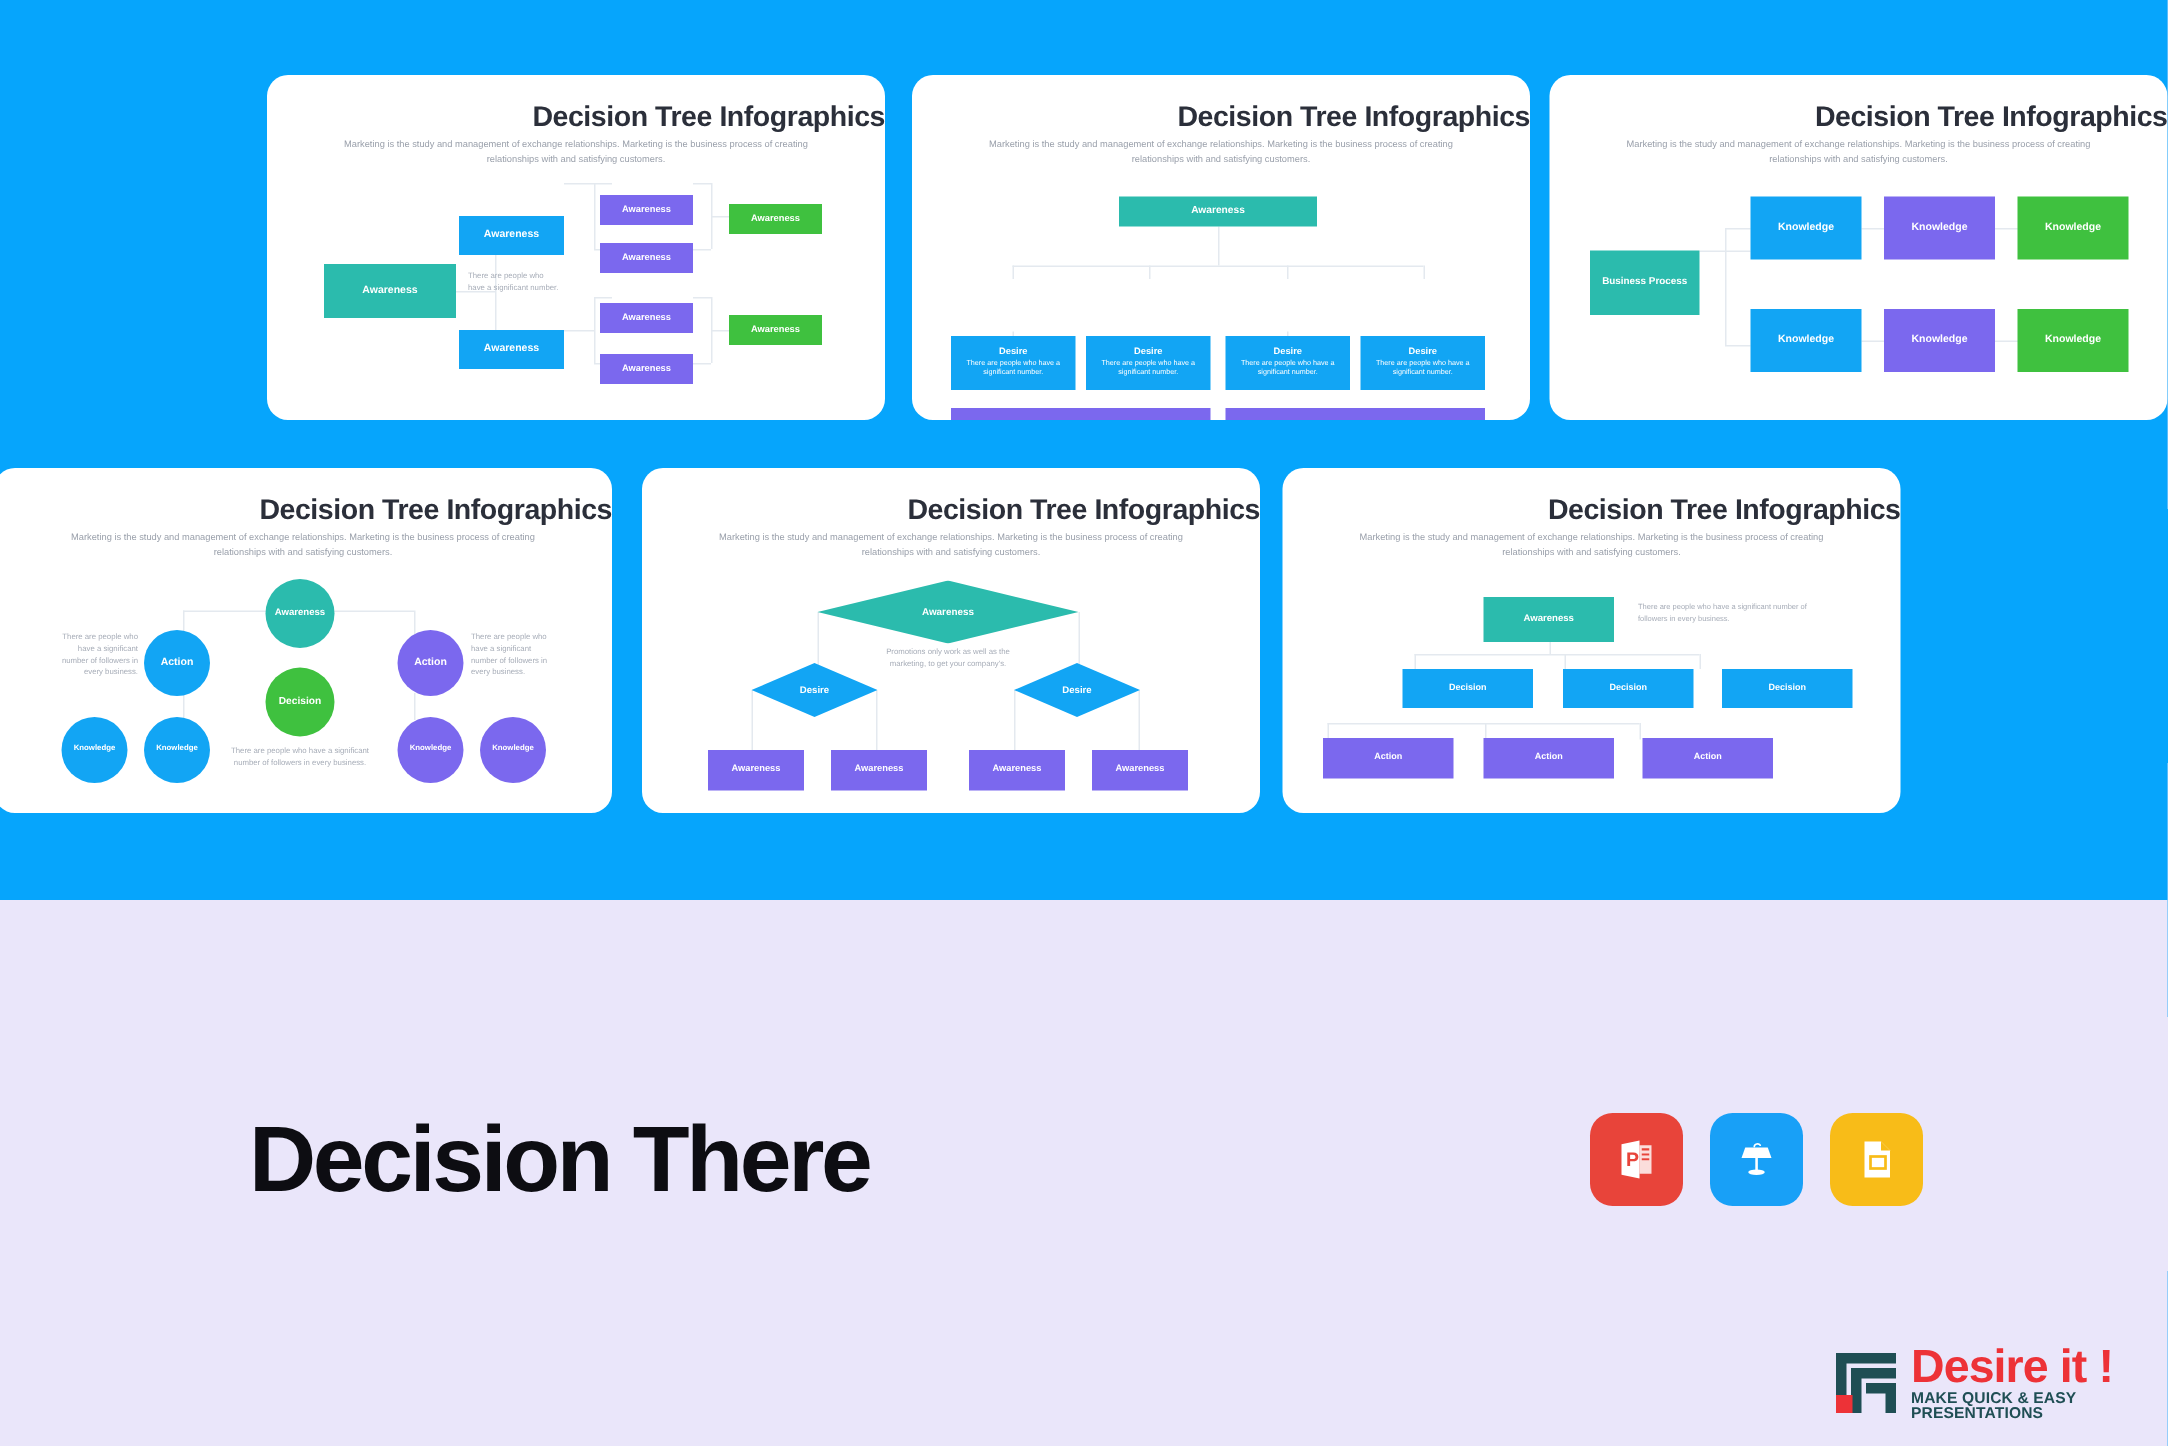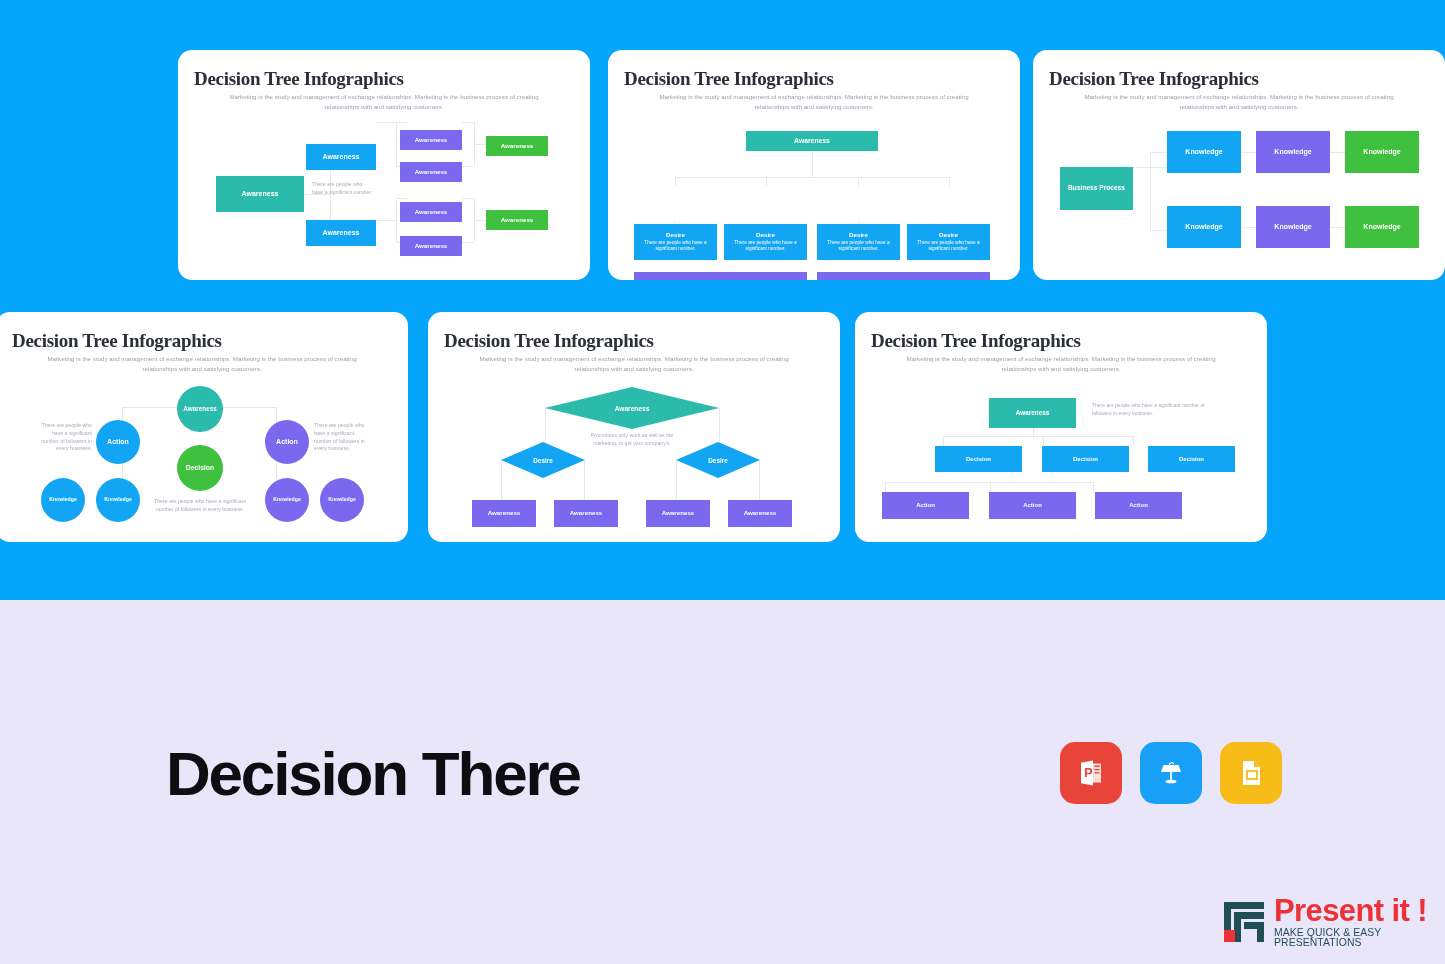--- a/index.html
+++ b/index.html
@@ -24,27 +24,26 @@
 
   
   .card {
     position: absolute;
     background: #ffffff;
     border-radius: 14px;
     overflow: hidden;
   }
   .card-title {
     position: absolute;
-    left: 16px; right: 0;
-    text-align: left;
+    left: 3px; right: 0;
+    text-align: right;
     font-weight: bold;
     font-size: 19px;
     color: #2b2f3a;
     letter-spacing: -0.3px;
-    font-family: Liberation Serif, serif;
   }
   .card-sub {
     position: absolute;
     left: 0; right: 0;
     text-align: center;
     font-size: 6.2px;
     line-height: 1.55;
     color: #9aa0ab;
     padding: 0 42px;
   }
@@ -117,21 +116,21 @@
     left: 1222px; top: 895px;
     display: flex; align-items: center; gap: 8px;
   }
   .logo-mark { width: 44px; height: 44px; position: relative; }
   .logo-text { line-height: 1; }
   .logo-main {
     font-size: 31px; font-weight: bold; color: #ED3237;
     letter-spacing: -0.6px; display: block;
   }
   .logo-sub {
-    font-size: 10.4px; font-weight: normal; color: #1F4E54;
+    font-size: 10.4px; font-weight: bold; color: #1F4E54;
     letter-spacing: 0.1px; display: block; margin-top: 2px;
   }
 </style>
 </head>
 <body>
 
 <div class="top-band"></div>
 <div class="bottom-band"></div>
 
 <div class="card" style="left:178px; top:50px; width:412px; height:230px;">
@@ -446,16 +445,16 @@
 <div class="logo">
   <div class="logo-mark">
     <svg width="44" height="44" viewBox="0 0 44 44">
       <path d="M2 2 L42 2 L42 9 L9 9 L9 42 L2 42 Z" fill="#1F4E54"></path>
       <path d="M12 12 L42 12 L42 19 L19 19 L19 42 L12 42 Z" fill="#1F4E54"></path>
       <path d="M22 22 L42 22 L42 42 L35 42 L35 29 L22 29 Z" fill="#1F4E54"></path>
       <rect x="2" y="30" width="11" height="12" fill="#ED3237"></rect>
     </svg>
   </div>
   <div class="logo-text">
-    <span class="logo-main">Present it !</span>
+    <span class="logo-main">Desire it !</span>
     <span class="logo-sub">MAKE QUICK &amp; EASY PRESENTATIONS</span>
   </div>
 </div>
 
 </body></html>

